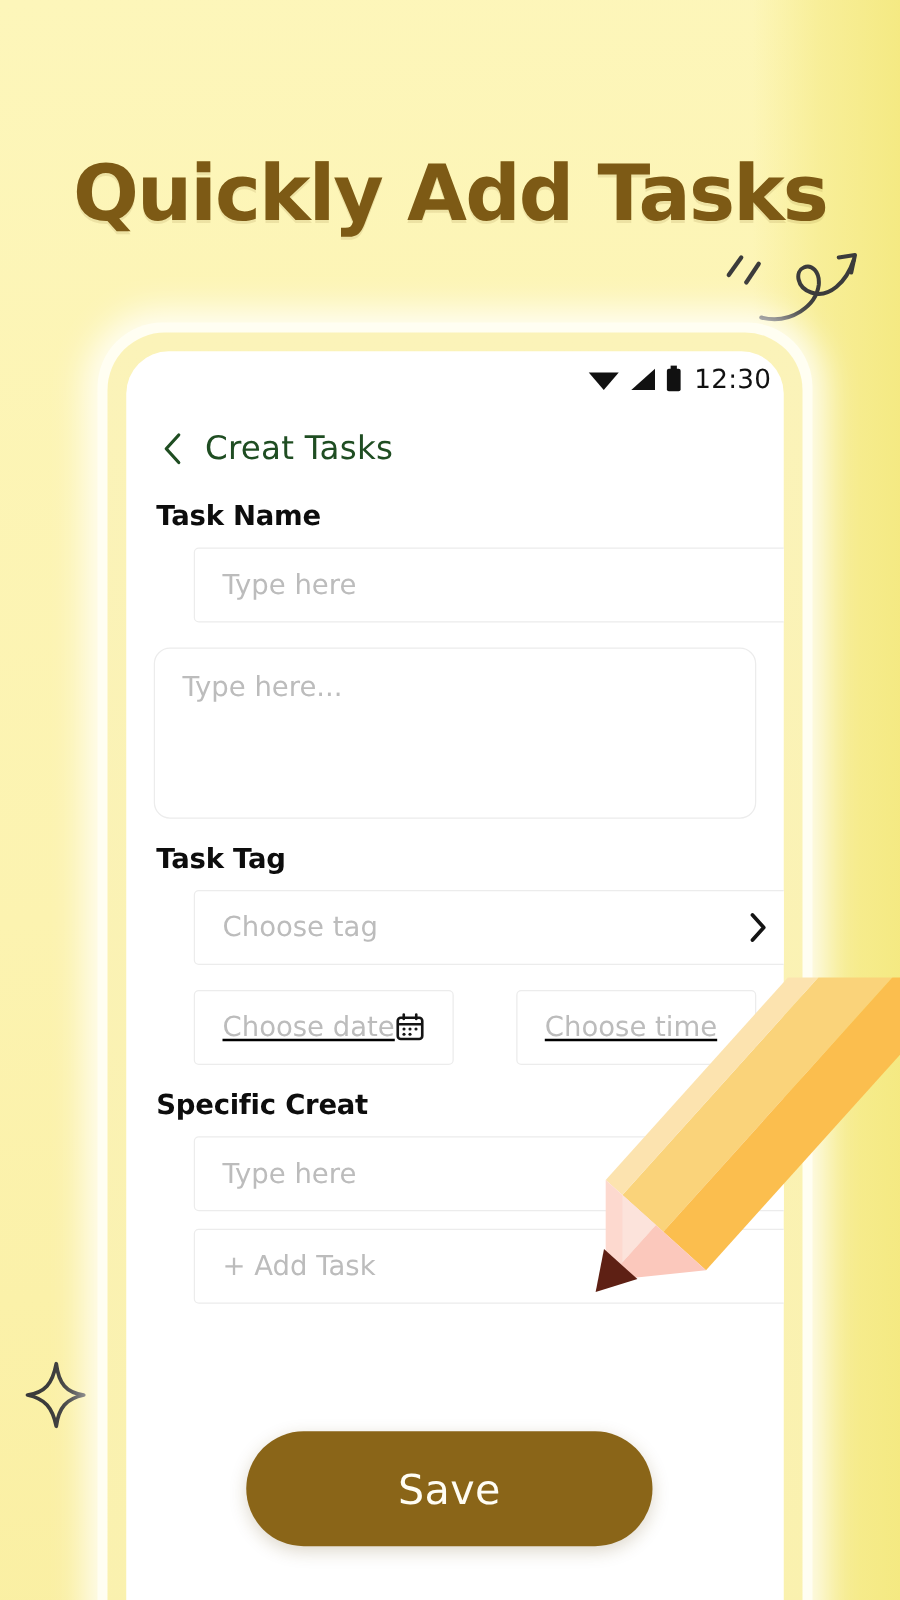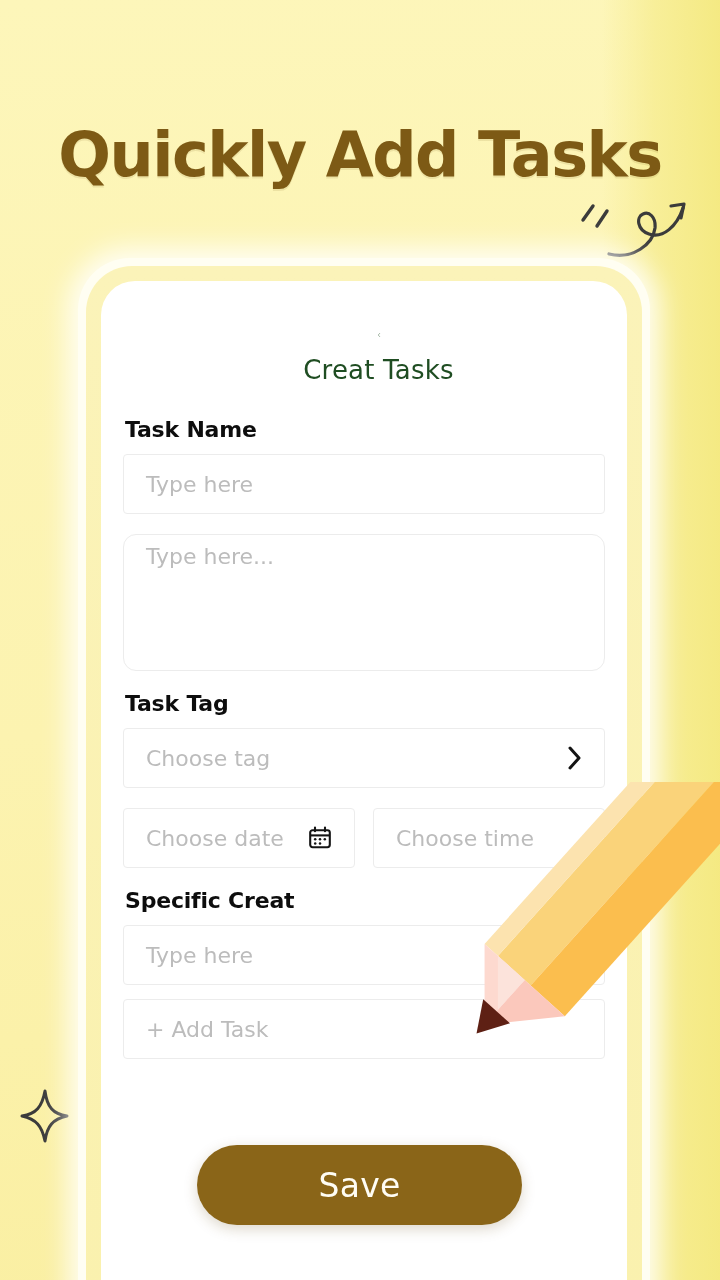--- a/index.html
+++ b/index.html
@@ -53,62 +53,62 @@
   }
   .sb-icon{display:block;}
   #clock{
     font-size:21px;color:#111;letter-spacing:.2px;
     font-family:"DejaVu Sans","Liberation Sans",sans-serif;
     margin-left:2px;
   }
   
   #app-header{
     position:absolute;left:0;top:52px;width:526px;height:52px;
-    display:flex;align-items:center;padding-left:29px;box-sizing:border-box;gap:18px;flex-direction:column;
+    display:flex;align-items:center;padding-left:29px;box-sizing:border-box;gap:18px;
   }
   #back-chevron{display:block;}
   #screen-title{
     font-size:26px;color:#1f4d22;letter-spacing:.2px;
     font-family:"DejaVu Sans","Liberation Sans",sans-serif;
   }
   
   #form{
-    position:absolute;left:0;top:136px;width:526px;
+    position:absolute;left:0;top:120px;width:526px;
     padding:0 22px;box-sizing:border-box;
   }
   .field-label{
     font-size:22px;font-weight:bold;color:#0d0d0d;letter-spacing:-.2px;
     font-family:"DejaVu Sans","Liberation Sans",sans-serif;
     margin:0 0 12px 2px;
   }
   .group{margin-bottom:20px;}
   .input-box{
     box-sizing:border-box;width:100%;height:60px;
     border:1.4px solid #ececec;border-radius:4px;background:#fff;
-    display:flex;align-items:center;padding:0 22px;
+    display:flex;align-items:center;padding:0 22px;margin-left:32px;
   }
   .placeholder{
     font-size:22px;color:#bcbcbc;
     font-family:"DejaVu Sans","Liberation Sans",sans-serif;
     white-space:nowrap;
   }
   .textarea-box{
     box-sizing:border-box;width:100%;height:137px;
     border:1.4px solid #ececec;border-radius:13px;background:#fff;
-    padding:9px 22px;
+    padding:19px 22px;
   }
   .row{display:flex;gap:18px;}
-  .row .input-box{flex:1;justify-content:space-between;}
+  .row .input-box{flex:1;justify-content:space-between;text-decoration:underline;}
   .spacer-right{margin-left:auto;display:flex;align-items:center;}
   .chevron-right{display:block;}
   .tight{margin-bottom:14px;}
   .mini-gap{margin-top:14px;}
   
   #save-button{
-    position:absolute;left:197px;top:1145px;width:325px;height:80px;
+    position:absolute;left:197px;top:1145px;width:325px;height:92px;
     border-radius:46px;background:#8A6518;border:none;
     display:flex;align-items:center;justify-content:center;
     box-shadow:0 4px 14px rgba(100,72,16,.22);
     cursor:pointer;
   }
   #save-label{
     font-size:33px;color:#FFFDF4;letter-spacing:.3px;
     font-family:"DejaVu Sans","Liberation Sans",sans-serif;
   }
   
@@ -131,20 +131,33 @@
 
 <svg id="sparkle-doodle" viewBox="0 0 62 62" fill="none">
   <path d="M33 6 C35 22 41 29 55 31 C41 34 35 41 33 56 C30 41 24 34 10 31 C24 29 30 22 33 6 Z" stroke="#3b3b3b" stroke-width="3" stroke-linejoin="round" fill="none"></path>
 </svg>
 
 <div id="phone-glow"></div>
 <div id="phone-bezel"></div>
 
 <div id="phone-screen">
 
+  <div id="statusbar">
+    <svg class="sb-icon" width="26" height="20" viewBox="0 0 26 20">
+      <path d="M1 5 L25 5 L13 19 Z" fill="#111"></path>
+    </svg>
+    <svg class="sb-icon" width="22" height="20" viewBox="0 0 22 20">
+      <path d="M21 2 L21 19 L2 19 Z" fill="#111"></path>
+    </svg>
+    <svg class="sb-icon" width="14" height="22" viewBox="0 0 14 22">
+      <rect x="4.5" y="0.5" width="5" height="3" fill="#111"></rect>
+      <rect x="1.5" y="3" width="11" height="18" rx="1.6" fill="#111"></rect>
+    </svg>
+    <span id="clock">12:30</span>
+  </div>
 
   <div id="app-header">
     <svg id="back-chevron" width="16" height="26" viewBox="0 0 16 26">
       <path d="M13 2 L3 13 L13 24" stroke="#1f4d22" stroke-width="2.6" fill="none" stroke-linecap="round" stroke-linejoin="round"></path>
     </svg>
     <span id="screen-title">Creat Tasks</span>
   </div>
 
   <div id="form">
 

